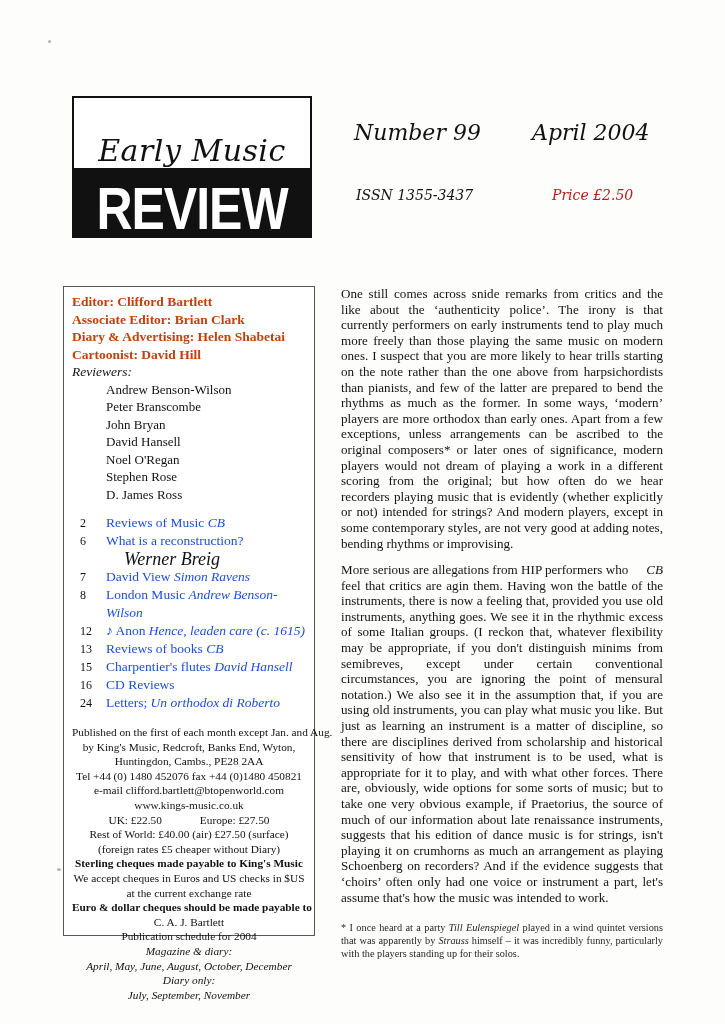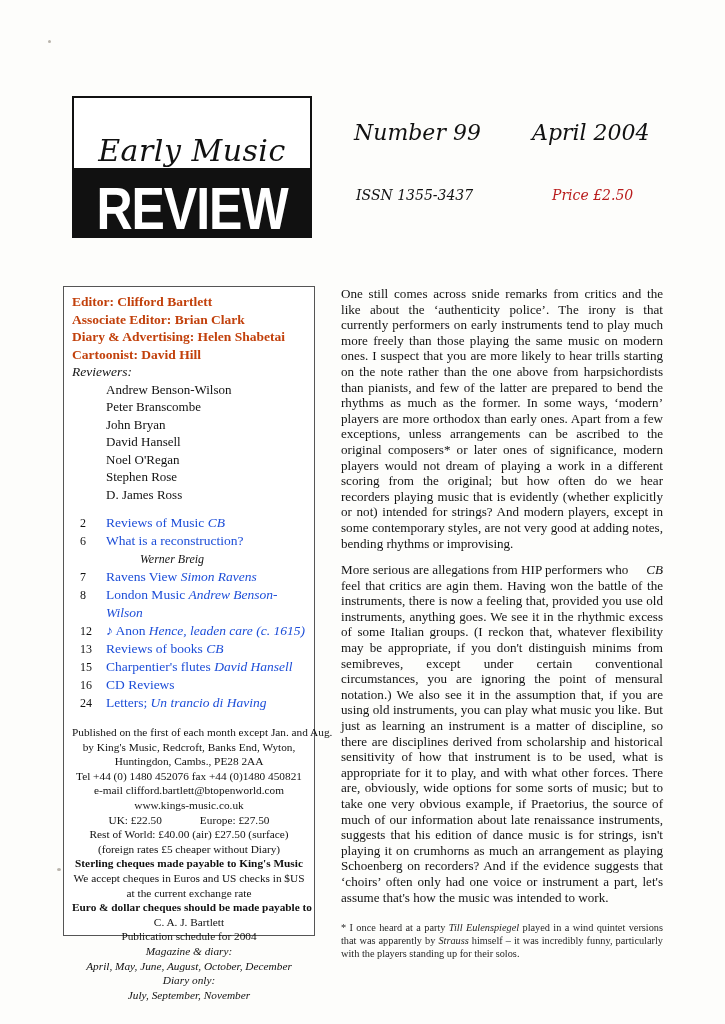--- a/index.html
+++ b/index.html
@@ -167,21 +167,21 @@
     font-family: "Liberation Serif", serif;
     font-size: 13.5px;
     color: #1d4ed8;
   }
   .toc-title i {
     font-style: italic;
   }
   .toc-sub {
     font-family: "Liberation Serif", serif;
     font-style: italic;
-    font-size: 12px;
+    font-size: 18px;
     line-height: 18px;
     color: #111;
     text-align: center;
     padding-right: 34px;
   }
   .pubinfo {
     margin-top: 13px;
     text-align: center;
   }
   .pubinfo div {
@@ -286,21 +286,21 @@
         <span class="toc-page">2</span>
         <span class="toc-title"><span>Reviews of Music </span><i>CB</i></span>
       </div>
       <div class="toc-row">
         <span class="toc-page">6</span>
         <span class="toc-title"><span>What is a reconstruction?</span></span>
       </div>
       <div class="toc-sub">Werner Breig</div>
       <div class="toc-row">
         <span class="toc-page">7</span>
-        <span class="toc-title"><span>Ravens View </span><i>Simon Ravens</i></span>
+        <span class="toc-title"><span>David View </span><i>Simon Ravens</i></span>
       </div>
       <div class="toc-row">
         <span class="toc-page">8</span>
         <span class="toc-title"><span>London Music </span><i>Andrew Benson-Wilson</i></span>
       </div>
       <div class="toc-row">
         <span class="toc-page">12</span>
         <span class="toc-title"><span>♪ Anon </span><i>Hence, leaden care  (c. 1615)</i></span>
       </div>
       <div class="toc-row">
@@ -310,21 +310,21 @@
       <div class="toc-row">
         <span class="toc-page">15</span>
         <span class="toc-title"><span>Charpentier's flutes </span><i>David Hansell</i></span>
       </div>
       <div class="toc-row">
         <span class="toc-page">16</span>
         <span class="toc-title"><span>CD Reviews</span></span>
       </div>
       <div class="toc-row">
         <span class="toc-page">24</span>
-        <span class="toc-title"><span>Letters;   </span><i>Un trancio di Having</i></span>
+        <span class="toc-title"><span>Letters;   </span><i>Un orthodox di Roberto</i></span>
       </div>
     </div>
 
     <div class="pubinfo">
       <div>Published on the first of each month except Jan. and Aug.</div>
       <div>by King's Music, Redcroft, Banks End, Wyton,</div>
       <div>Huntingdon, Cambs., PE28 2AA</div>
       <div>Tel +44 (0) 1480 452076   fax +44 (0)1480 450821</div>
       <div>e-mail clifford.bartlett@btopenworld.com</div>
       <div>www.kings-music.co.uk</div>

